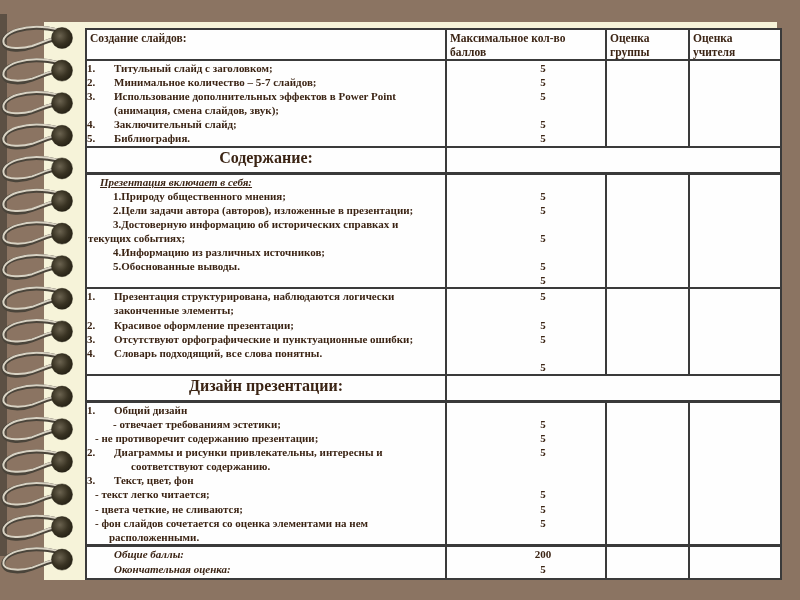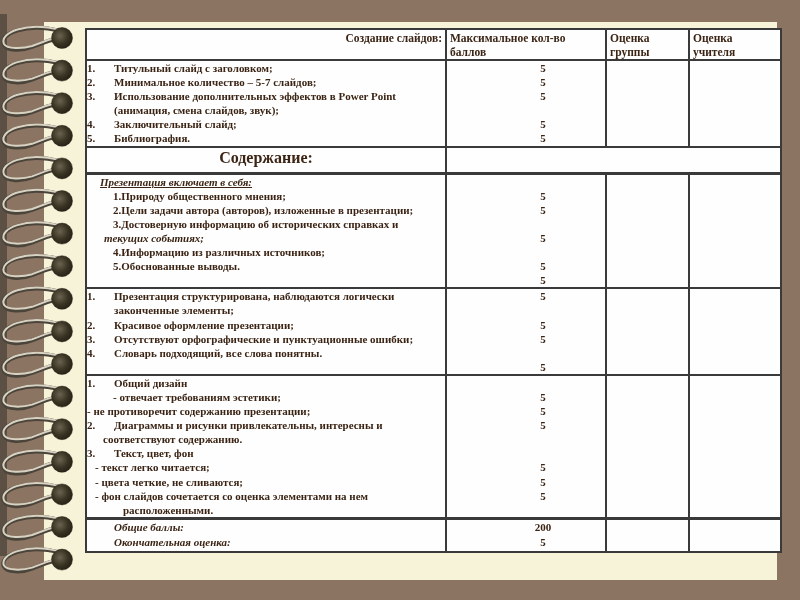--- a/index.html
+++ b/index.html
@@ -12,35 +12,35 @@
   .dark-strip{position:absolute;left:0;top:14px;width:7px;height:542px;background:#5c5044;}
   .page{position:absolute;left:44px;top:22px;width:733px;height:558px;background:#f6f3d9;}
   .spiral{position:absolute;left:0;top:0;width:84px;height:600px;}
   .tablewrap{position:absolute;left:85px;top:28px;}
   table.sheet{border-collapse:collapse;table-layout:fixed;width:695px;background:#fefefe;}
   table.sheet td,table.sheet th{
     border:2px solid #3a3a3a;vertical-align:top;padding:0;
     font-weight:bold;font-size:11px;color:#3b2414;overflow:hidden;
   }
   tr.hdr th{height:26px;font-size:11.5px;text-align:left;padding:2px 3px 0 3px;line-height:13.5px;vertical-align:top;}
-  tr.hdr th.c1{text-align:right;}
+  tr.hdr th.c1{text-align:left;}
   tr.sect td{height:21px;text-align:center;font-size:16px;padding-top:3px;border-bottom-width:3px;line-height:13px;}
   td.crit{padding:2px 0 2px 3px;}
   td.pts{padding:2px 0 2px 0;}
   .ln{display:flex;height:14.1px;line-height:14.1px;white-space:nowrap;}
   .num{flex:0 0 27px;width:27px;}
   .pln{height:14.1px;line-height:14.1px;text-align:center;padding-left:34px;}
   .it{font-style:italic;}
-  .ind0{padding-left:0;}
+  .ind0{padding-left:8px;}
   .ind8{padding-left:8px;}
   .ind10{padding-left:26px;}
   .ind13{padding-left:13px;text-decoration:underline;}
-  .ind17{padding-left:17px;font-style:italic;}
-  .ind22{padding-left:36px;}
-  .ind40{padding-left:16px;}
+  .ind17{padding-left:1px;}
+  .ind22{padding-left:22px;}
+  .ind40{padding-left:44px;}
   tr.tot td{border-top-width:3px;}
   tr.tot .ln{height:15.5px;line-height:15.5px;}
   tr.tot .pln{height:15.5px;line-height:15.5px;}
 </style>
 </head>
 <body>
 
 <div class="dark-strip"></div>
 <div class="page"></div>
 
@@ -213,20 +213,24 @@
       <div class="pln"></div>
       <div class="pln">5</div>
       <div class="pln">5</div>
       <div class="pln"></div>
       <div class="pln">5</div>
     </td>
     <td></td>
     <td></td>
   </tr>
 
+  <tr class="sect">
+    <td>Дизайн презентации:</td>
+    <td colspan="3"></td>
+  </tr>
 
   <tr>
     <td class="crit">
       <div class="ln">
               <span class="num">1.</span>
               <span class="txt">Общий дизайн</span>
             </div>
       <div class="ln">
               <span class="txt ind10">- отвечает требованиям эстетики;</span>
             </div>

